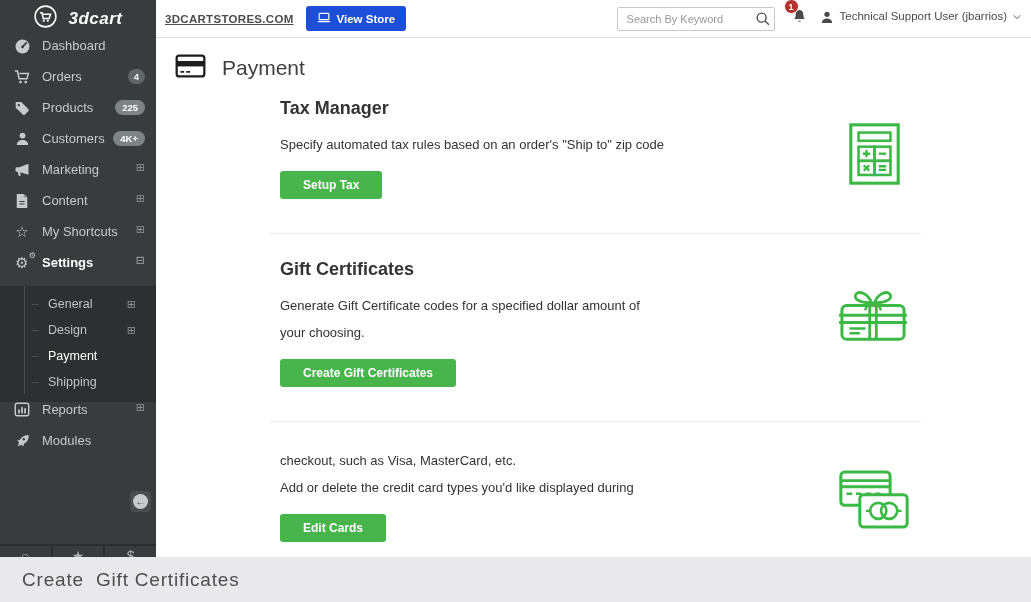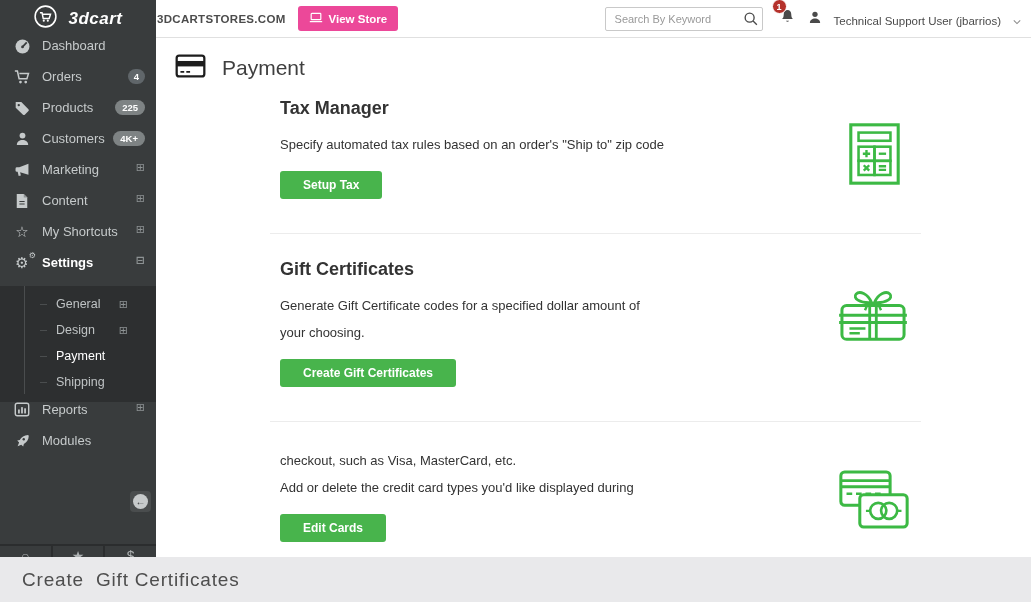--- a/index.html
+++ b/index.html
@@ -6,51 +6,51 @@
   html,body { background:#fff; }
   body { font-family:"Liberation Sans","DejaVu Sans",sans-serif; }
   #app { position:relative; width:1031px; height:602px; overflow:hidden; background:#fff; }
 
   
   .topbar { position:absolute; top:0; left:0; right:0; height:38px; background:#fff;
             border-bottom:1px solid #e0e0e0; display:flex; align-items:center; z-index:5; }
   .logo-block { width:156px; height:38px; background:#393c3d; display:flex; align-items:center;
                 justify-content:center; gap:10px; flex:none; cursor:pointer; }
   .logo-text { color:#fff; font-size:17px; font-weight:700; font-style:italic; letter-spacing:.5px; }
-  .store-domain { margin-left:1px; font-size:11.5px; font-weight:700; color:#4c4c4c; letter-spacing:.3px; }
-  .view-store-btn { margin-left:12px; background:#ec4899; border:none; color:#fff; font-weight:700;
+  .store-domain { margin-left:9px; font-size:11.5px; font-weight:700; color:#4c4c4c; letter-spacing:.3px;text-decoration:underline; }
+  .view-store-btn { margin-left:12px; background:#1d4ed8; border:none; color:#fff; font-weight:700;
                     font-size:11.5px; padding:6px 11px; border-radius:3px; display:flex; align-items:center;
                     gap:6px; cursor:pointer; font-family:inherit;text-align:center; }
   .search-wrap { margin-left:auto; position:relative; }
   .search-input { width:158px; height:24px; border:1px solid #c9c9c9; border-radius:2px;
                   font-size:11px; color:#555; padding:0 26px 0 9px; font-family:inherit; }
   .search-input::placeholder { color:#999; }
   .search-btn { position:absolute; right:4px; top:4px; background:none; border:none; cursor:pointer; padding:0; }
   .notif { position:relative; margin-left:17px; cursor:pointer; }
   .notif-badge { position:absolute; top:-9px; left:-8px; min-width:15px; height:15px; background:#b5312b;
                  border:1.5px solid #fff; border-radius:50%; color:#fff; font-size:9px; font-weight:700;
                  display:flex; align-items:center; justify-content:center; }
-  .user-menu { display:flex; align-items:flex-end; gap:12px; margin:0 10px 0 13px; font-size:11.5px;
+  .user-menu { display:flex; align-items:flex-start; gap:6px; margin:0 10px 0 13px; font-size:11.5px;
                color:#4a4a4a; cursor:pointer; white-space:nowrap; }
 
   
   .sidebar { position:absolute; top:38px; left:0; width:156px; bottom:45px; background:#393c3d; z-index:4; }
   .nav-item { height:31px; display:flex; align-items:flex-start; padding:0 11px 0 13px; color:#c6cacb;
               font-size:13px; cursor:pointer; }
   .nav-item .ic { width:18px; margin-right:11px; display:flex; justify-content:center; align-items:center; }
   .nav-item .lbl { flex:1; }
   .nav-item.active { color:#fff; font-weight:700; }
   .badge { font-size:9.5px; font-weight:700; color:#fff; background:#7e8384; border-radius:9px;
            padding:2.5px 7px; line-height:1; }
   .badge.dark { background:#60666a; padding:2.5px 6px; }
   .expand { color:#8e9394; font-size:11px; line-height:1; }
   .glyph-icon { color:#c6cacb; font-size:15px; line-height:1; }
   .gear-wrap { position:relative; }
   .gear-small { position:absolute; font-size:8px; top:-4px; right:-5px; color:#c6cacb; }
-  .submenu { background:#2d2f30; position:relative; padding:5px 16px 7px; }
+  .submenu { background:#2d2f30; position:relative; padding:5px 8px 7px; }
   .submenu::before { content:""; position:absolute; left:24px; top:0; bottom:8px; width:1px; background:#4a4d4e; }
   .sub-item { height:26px; display:flex; align-items:center; padding-left:40px; color:#bfc3c4;
               font-size:12.5px; cursor:pointer; position:relative; }
   .sub-item::before { content:""; position:absolute; left:24px; top:13px; width:7px; height:1px; background:#4a4d4e; }
   .sub-item.active { color:#fff; }
   .sub-item .expand { position:absolute; right:12px; }
   .collapse-btn { position:absolute; top:453px; right:5px; width:21px; height:21px; background:#4a4d4e;
                   border-radius:4px; display:flex; align-items:center; justify-content:center; cursor:pointer; }
   .collapse-circle { width:15px; height:15px; border-radius:50%; background:#c7cacb; color:#323537;
                      font-size:10px; line-height:15px; text-align:center; font-weight:700; }

